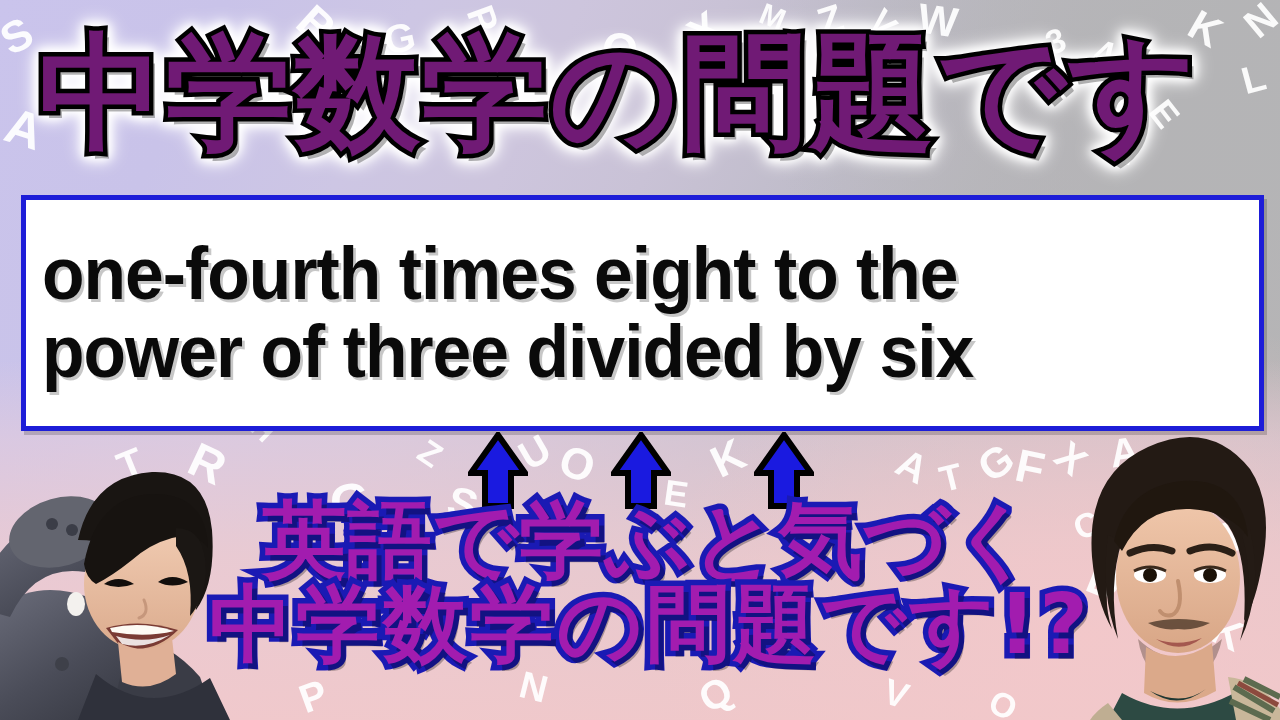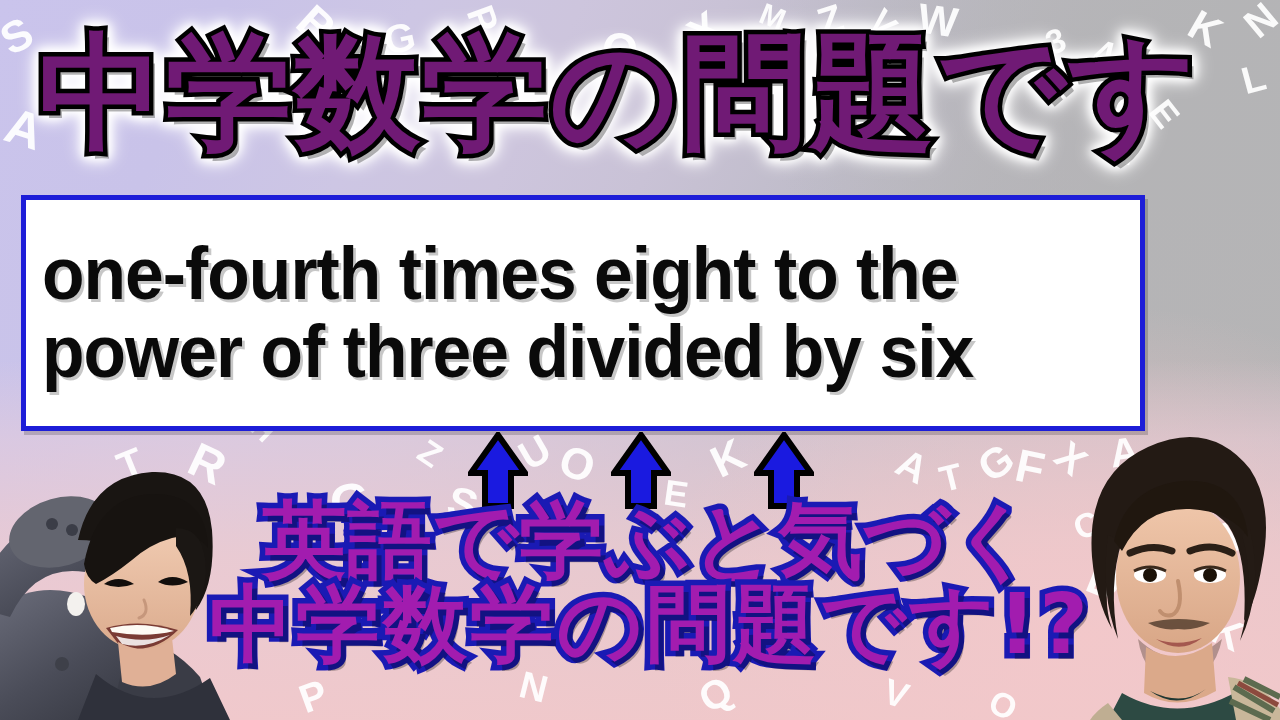--- a/index.html
+++ b/index.html
@@ -65,21 +65,21 @@
     white-space:nowrap;
     -webkit-text-stroke:9px #000;
     paint-order:stroke fill;
     text-shadow:
       0 0 0 #000,
       6px 7px 0 rgba(0,0,0,0.30);
     filter:drop-shadow(0 0 5px #fff) drop-shadow(0 0 5px #fff) drop-shadow(0 0 8px #fff);
   }
   
   .qbox{
-    position:absolute;left:21px;top:195px;width:1124px;height:236px;
+    position:absolute;left:21px;top:195px;width:1243px;height:236px;
     background:#ffffff;
     border:5px solid #1d1dd8;
     box-sizing:border-box;
     box-shadow:3px 4px 0 rgba(0,0,0,0.18);
     display:flex;flex-direction:column;justify-content:center;
     padding:0 16px;
   }
   .qline{
     font-family:"Liberation Sans","DejaVu Sans",sans-serif;
     font-weight:bold;

